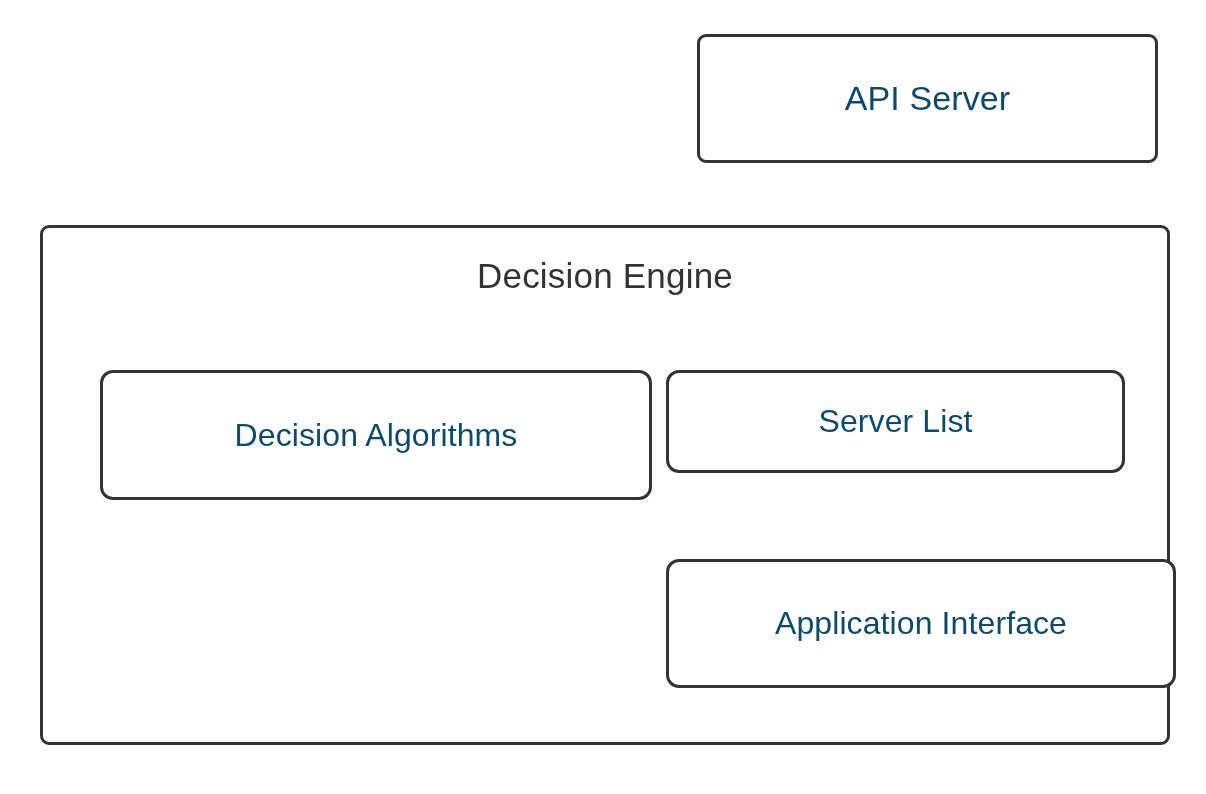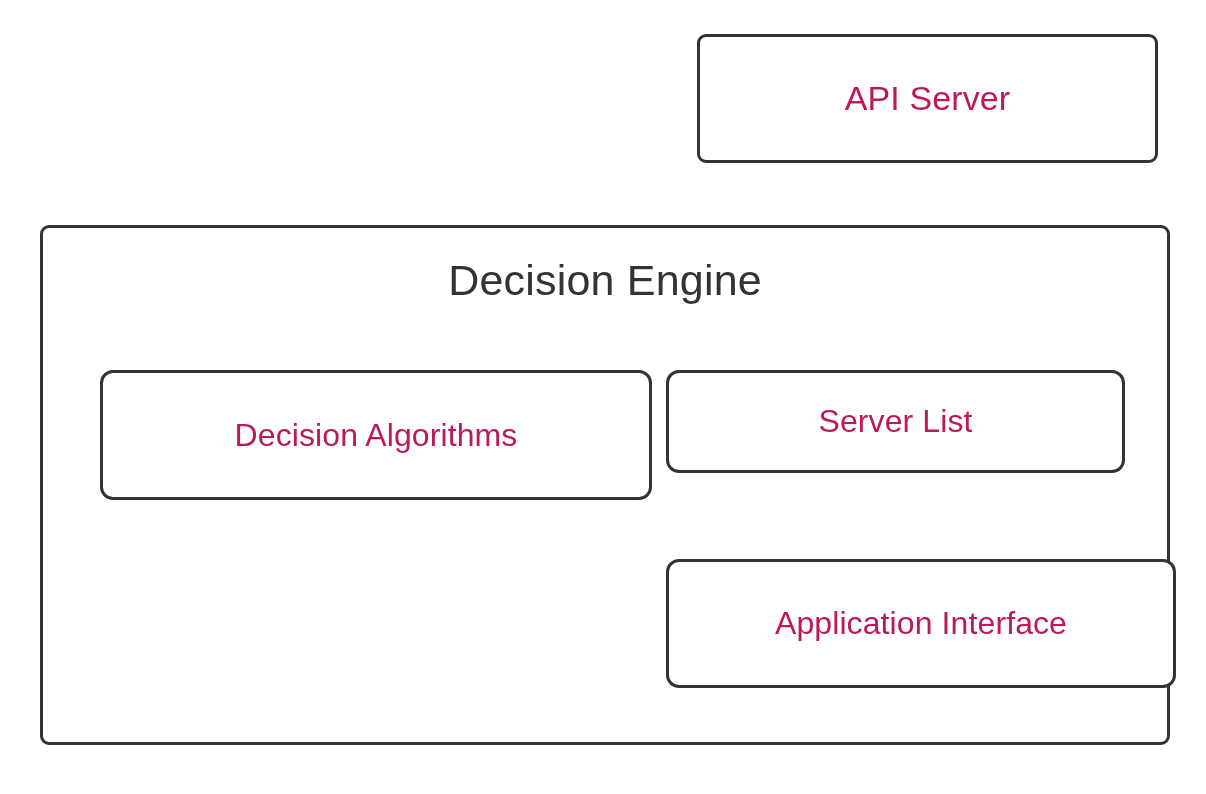--- a/index.html
+++ b/index.html
@@ -23,21 +23,21 @@
 
   
   .node {
     position: absolute;
     box-sizing: border-box;
     background: #ffffff;
     border: 3px solid #333333;
     display: flex;
     align-items: center;
     justify-content: center;
-    color: #be185d;
+    color: #0c4a6e;
   }
 
   
   .node-api-server {
     left: 697px;
     top: 34px;
     width: 461px;
     height: 129px;
     border-radius: 9px;
   }
@@ -58,21 +58,21 @@
     border: 3px solid #333333;
     border-radius: 9px;
   }
 
   .group-title {
     position: absolute;
     left: 0;
     right: 0;
     top: 29px;
     text-align: center;
-    font-size: 43px;
+    font-size: 35px;
     color: #333333;
     letter-spacing: 0.2px;
     line-height: 1.1;
   }
 
   
   .node-child {
     border-radius: 13px;
   }
   .node-child .node-label {

